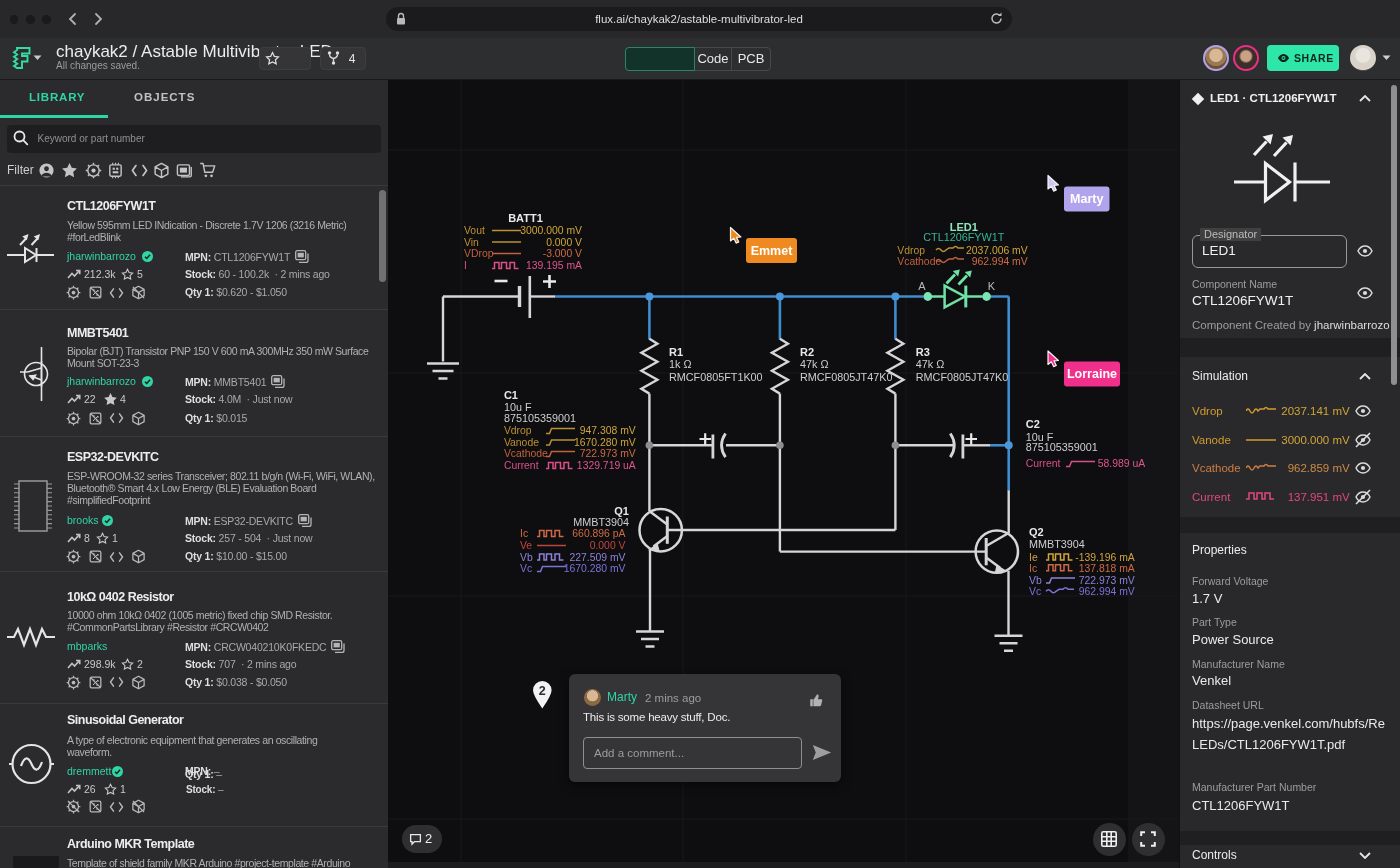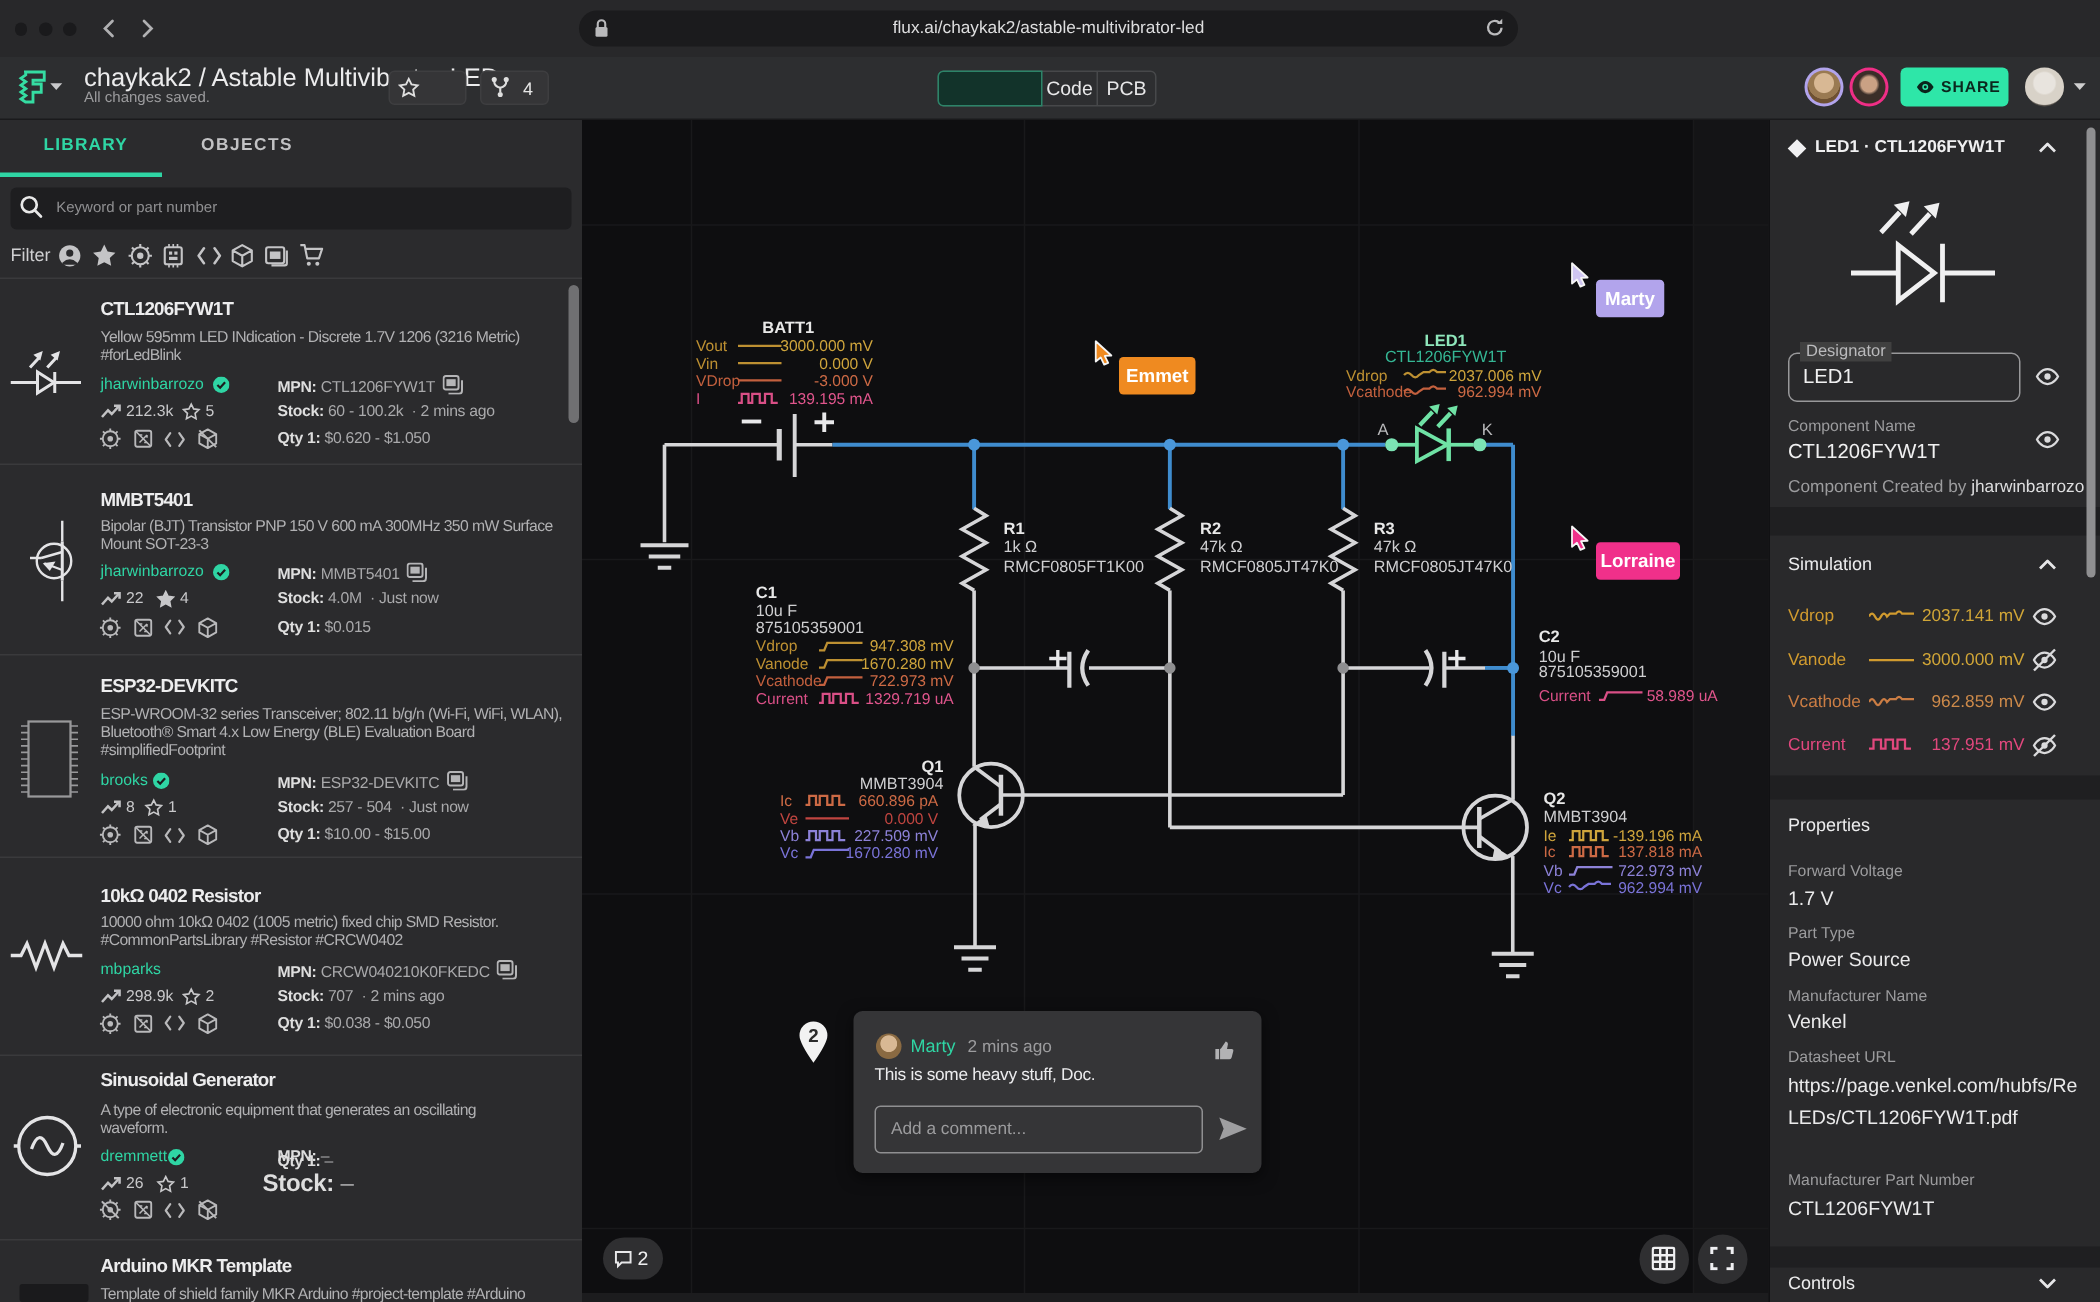--- a/index.html
+++ b/index.html
@@ -331,21 +331,21 @@
       <path d="M4 4 L20 20" stroke="#b9b9bb" stroke-width="1.8"></path>
     </svg>
 <svg class="abs" style="left:109px;top:720.5px" width="15" height="12" viewBox="0 0 24 20">
       <path d="M7 3 L2 10 L7 17 M17 3 L22 10 L17 17" stroke="#b9b9bb" stroke-width="2.4" fill="none" stroke-linecap="round" stroke-linejoin="round"></path>
     </svg>
 <svg class="abs" style="left:130.5px;top:719.0px" width="15" height="15" viewBox="0 0 24 24">
       <path d="M12 2 L21 7 V17 L12 22 L3 17 V7 Z M3 7 L12 12 L21 7 M12 12 V22" fill="none" stroke="#b9b9bb" stroke-width="2" stroke-linejoin="round"></path>
       <path d="M3 3 L21 21" stroke="#b9b9bb" stroke-width="2"></path>
     </svg>
     <div class="t" style="left:185px;top:684.5px;font-size:10.5px;color:#a9a9ab;line-height:13px;letter-spacing:-0.2px;"><b style="color:#dedede">MPN:</b> <span style="color:#a9a9ab">–</span></div>
-    <div class="t" style="left:175px;top:702.5px;font-size:16px;color:#a9a9ab;line-height:13px;letter-spacing:-0.2px;text-align:right;"><b style="color:#dedede">Stock:</b> <span style="color:#a9a9ab">–</span></div>
+    <div class="t" style="left:186px;top:702.5px;font-size:10px;color:#a9a9ab;line-height:13px;letter-spacing:-0.2px;text-align:right;"><b style="color:#dedede">Stock:</b> <span style="color:#a9a9ab">–</span></div>
     <div class="t" style="left:185px;top:688px;font-size:10.5px;color:#a9a9ab;line-height:13px;letter-spacing:-0.2px;"><b style="color:#dedede">Qty 1:</b> <span style="color:#a9a9ab">–</span></div>
     <div class="t" style="left:67px;top:755.5px;font-size:12.5px;color:#ededee;line-height:16px;font-weight:700;letter-spacing:-0.5px;">Arduino MKR Template</div>
     <div class="t" style="left:67px;top:777.0px;font-size:10.5px;color:#b1b1b3;line-height:13px;letter-spacing:-0.4px;">Template of shield family MKR Arduino #project-template #Arduino</div>
     <div class="abs" style="left:13px;top:776px;width:46px;height:12px;background:#1a1a1c;border-radius:2px;"></div>
     <svg class="abs" style="left:7px;top:148px" width="48" height="40" viewBox="0 0 48 40">
 <g stroke="#e4e4e6" stroke-width="2" fill="none">
 <path d="M0 27 H18 M30 27 H47"></path>
         <path d="M18 20 V34 L29 27 Z"></path>
         <path d="M29.5 20 V34"></path>
 <path d="M13 17 l6 -6.5 M24.5 17 l6 -6.5"></path>

